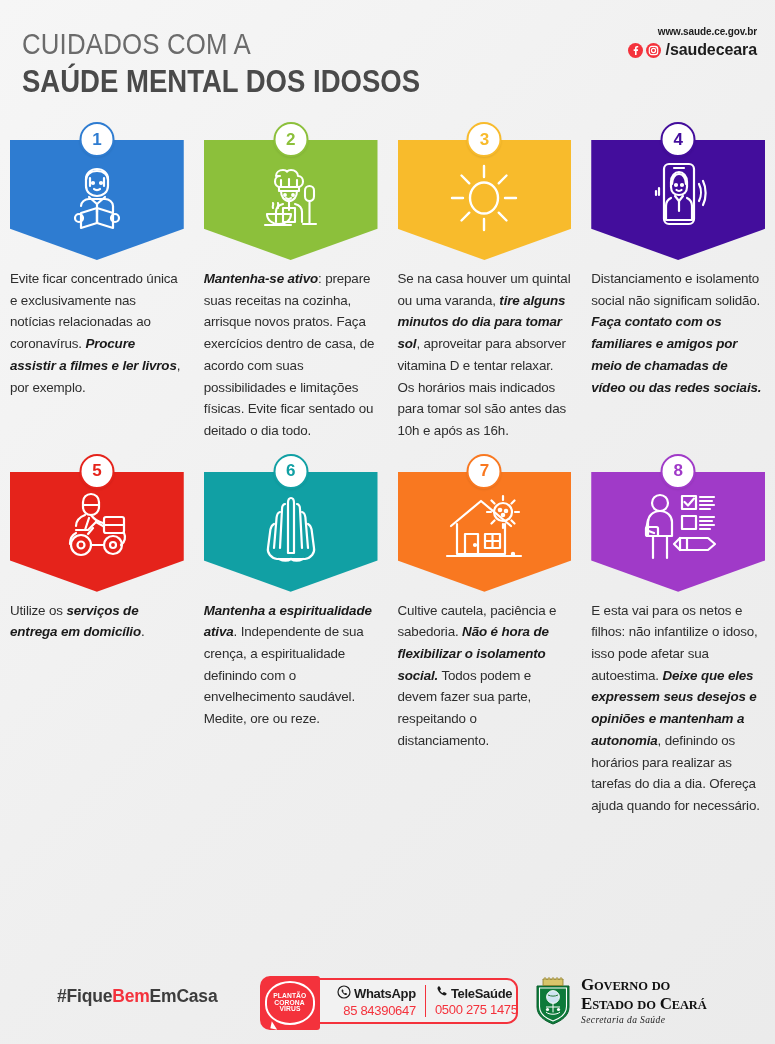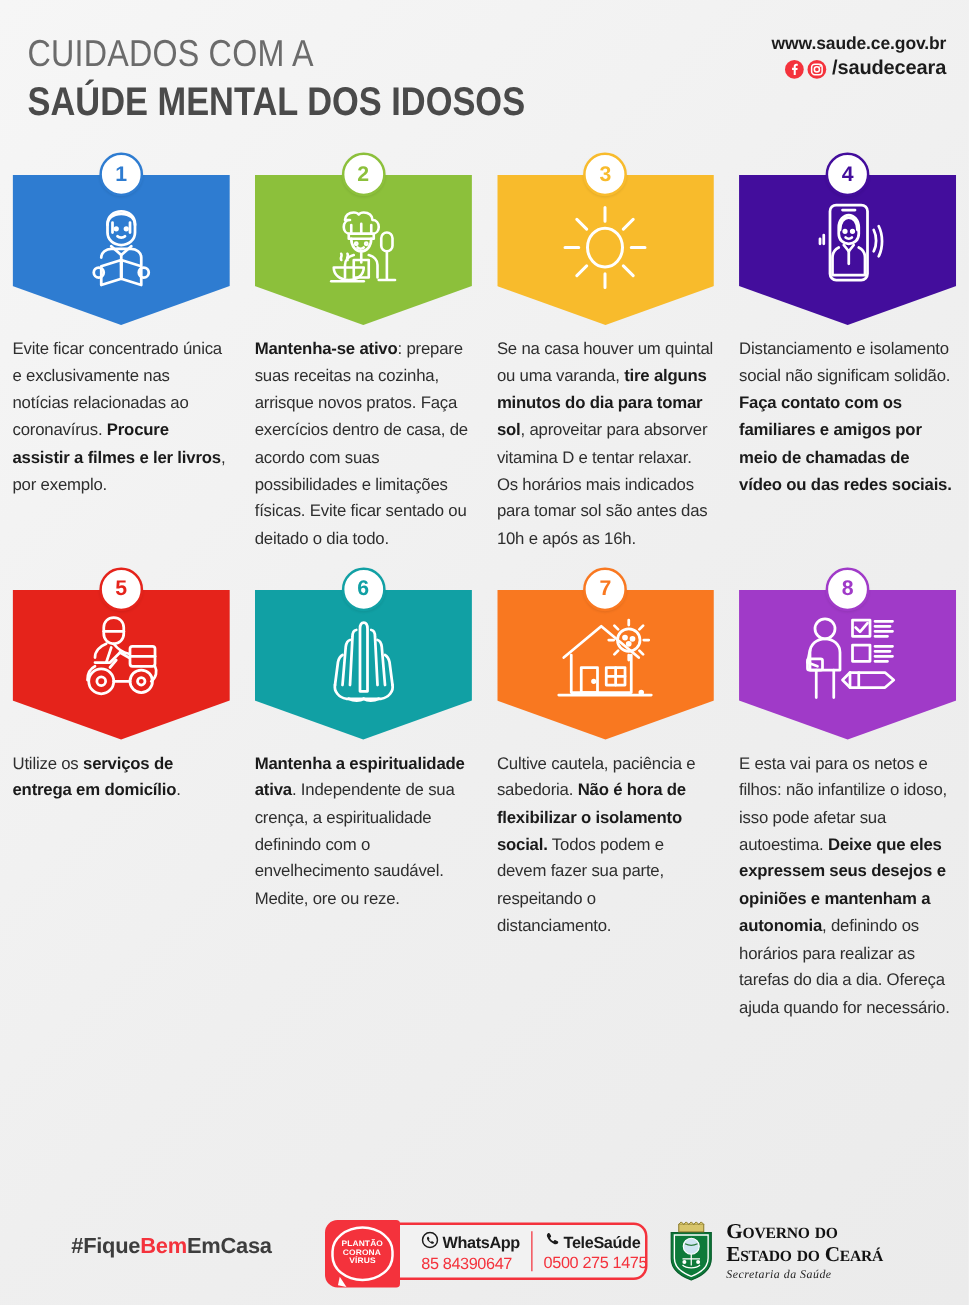--- a/index.html
+++ b/index.html
@@ -54,21 +54,21 @@
     margin-top: 3px;
   }
 
   .social-block {
     position: absolute;
     right: 18px;
     top: 26px;
     text-align: right;
   }
   .site-url {
-    font-size: 14px;
+    font-size: 10px;
     font-weight: 700;
     color: #1c1c1c;
     letter-spacing: -0.1px;
     white-space: nowrap;
   }
   .social-row {
     margin-top: 4px;
     display: flex;
     align-items: center;
     justify-content: flex-end;
@@ -153,21 +153,21 @@
     z-index: 3;
     box-shadow: 0 1px 2px rgba(0,0,0,0.08);
   }
 
   .card-text {
     font-size: 13.4px;
     line-height: 1.62;
     color: #2e2e2e;
     letter-spacing: -0.15px;
   }
-  .card-text b { font-weight: 700; color: #1a1a1a; }
+  .card-text b { font-weight: 700; color: #1a1a1a; font-style: italic; }
 
   
   .footer {
     position: absolute;
     left: 0;
     bottom: 0;
     width: 653px;
     height: 86px;
     display: flex;
     align-items: center;
@@ -189,20 +189,21 @@
     left: 264px;
     top: 978px;
     width: 254px;
     height: 46px;
     border: 2px solid #f4323c;
     border-radius: 11px;
     box-sizing: border-box;
     background: #f2f2f2;
     display: flex;
     align-items: center;
+    text-align: right;
   }
   .plantao-badge {
     position: absolute;
     left: -6px;
     top: -4px;
     width: 60px;
     height: 54px;
     background: #f4323c;
     border-radius: 10px 3px 3px 10px;
     display: flex;

